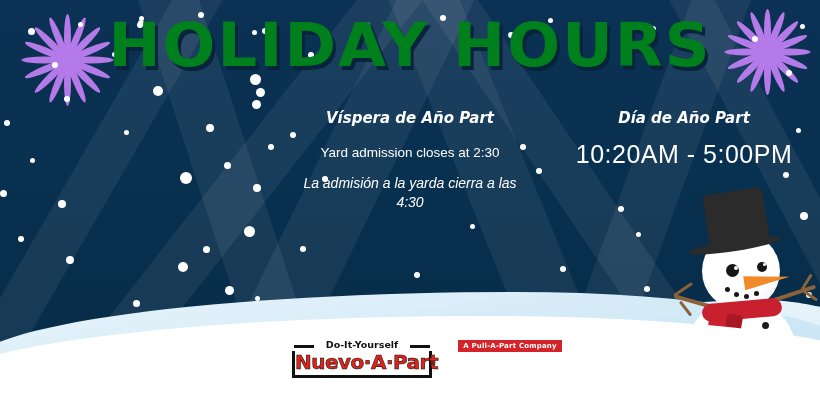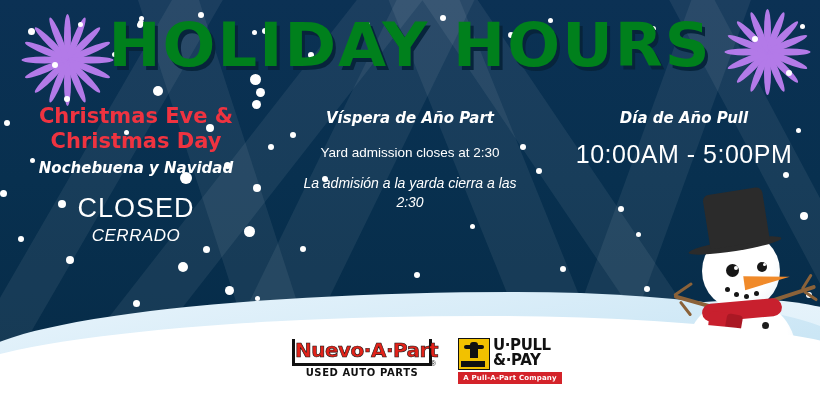--- a/index.html
+++ b/index.html
@@ -342,39 +342,30 @@
     <div class="flake" style="left:760px;top:250px;width:6px;height:6px;"></div>
     <div class="flake" style="left:806px;top:292px;width:6px;height:6px;"></div>
     <div class="flake" style="left:770px;top:326px;width:8px;height:8px;"></div>
     <div class="flake" style="left:644px;top:286px;width:6px;height:6px;"></div>
   </div>
 
   <div class="headline">HOLIDAY HOURS</div>
 
   <div class="cols">
 
-    <div class="col col-1">
-      <div class="c-title">
-        <div>Christmas Eve &amp;</div>
-        <div>Christmas Day</div>
-      </div>
-      <div class="c-sub">Nochebuena y Navidad</div>
-      <div class="c-closed">CLOSED</div>
-      <div class="c-closed-es">CERRADO</div>
-    </div>
 
     <div class="col col-2">
       <div class="c-sub">Víspera de Año Part</div>
       <div class="c-note">Yard admission closes at 2:30</div>
-      <div class="c-note-es">La admisión a la yarda cierra a las 2:30</div>
+      <div class="c-note-es">La admisión a la yarda cierra a las 4:30</div>
     </div>
 
     <div class="col col-3">
-      <div class="c-sub">Día de Año Pull</div>
-      <div class="c-hours">10:00AM - 5:00PM</div>
+      <div class="c-sub">Día de Año Part</div>
+      <div class="c-hours">10:20AM - 5:00PM</div>
     </div>
 
   </div>
 
   <div class="snow-layer snow-right"></div>
   <div class="snow-layer snow-back"></div>
 
   <div class="snowman">
 
     <div class="sm-arm" style="left:34px;top:98px;width:58px;height:4px;transform:rotate(16deg);"></div>
@@ -409,36 +400,26 @@
     <div class="sm-btn" style="left:128px;top:144px;width:8px;height:8px;"></div>
     <div class="sm-btn" style="left:130px;top:163px;width:8px;height:8px;"></div>
     <div class="sm-btn" style="left:128px;top:182px;width:9px;height:9px;"></div>
   </div>
 
   <div class="snow-layer snow-front"></div>
 
   <div class="logos">
 
     <div class="pap">
+      <div class="pap-diy">Do-It-Yourself</div>
       <div class="pap-box">
         <div class="pap-name">Nuevo·A·Part</div>
       </div>
-      <div class="pap-uap">USED AUTO PARTS</div>
       <div class="pap-reg">®</div>
     </div>
 
     <div class="upp">
-      <div class="upp-row">
-        <div class="upp-badge">
-          <div class="upp-fig"></div>
-          <div class="upp-bar"></div>
-        </div>
-        <div class="upp-txt">
-          <div>U·PULL</div>
-          <div>&amp;·PAY</div>
-        </div>
-      </div>
       <div class="upp-ribbon">A Pull-A-Part Company</div>
     </div>
 
   </div>
 
 </div>
 
 </body></html>

